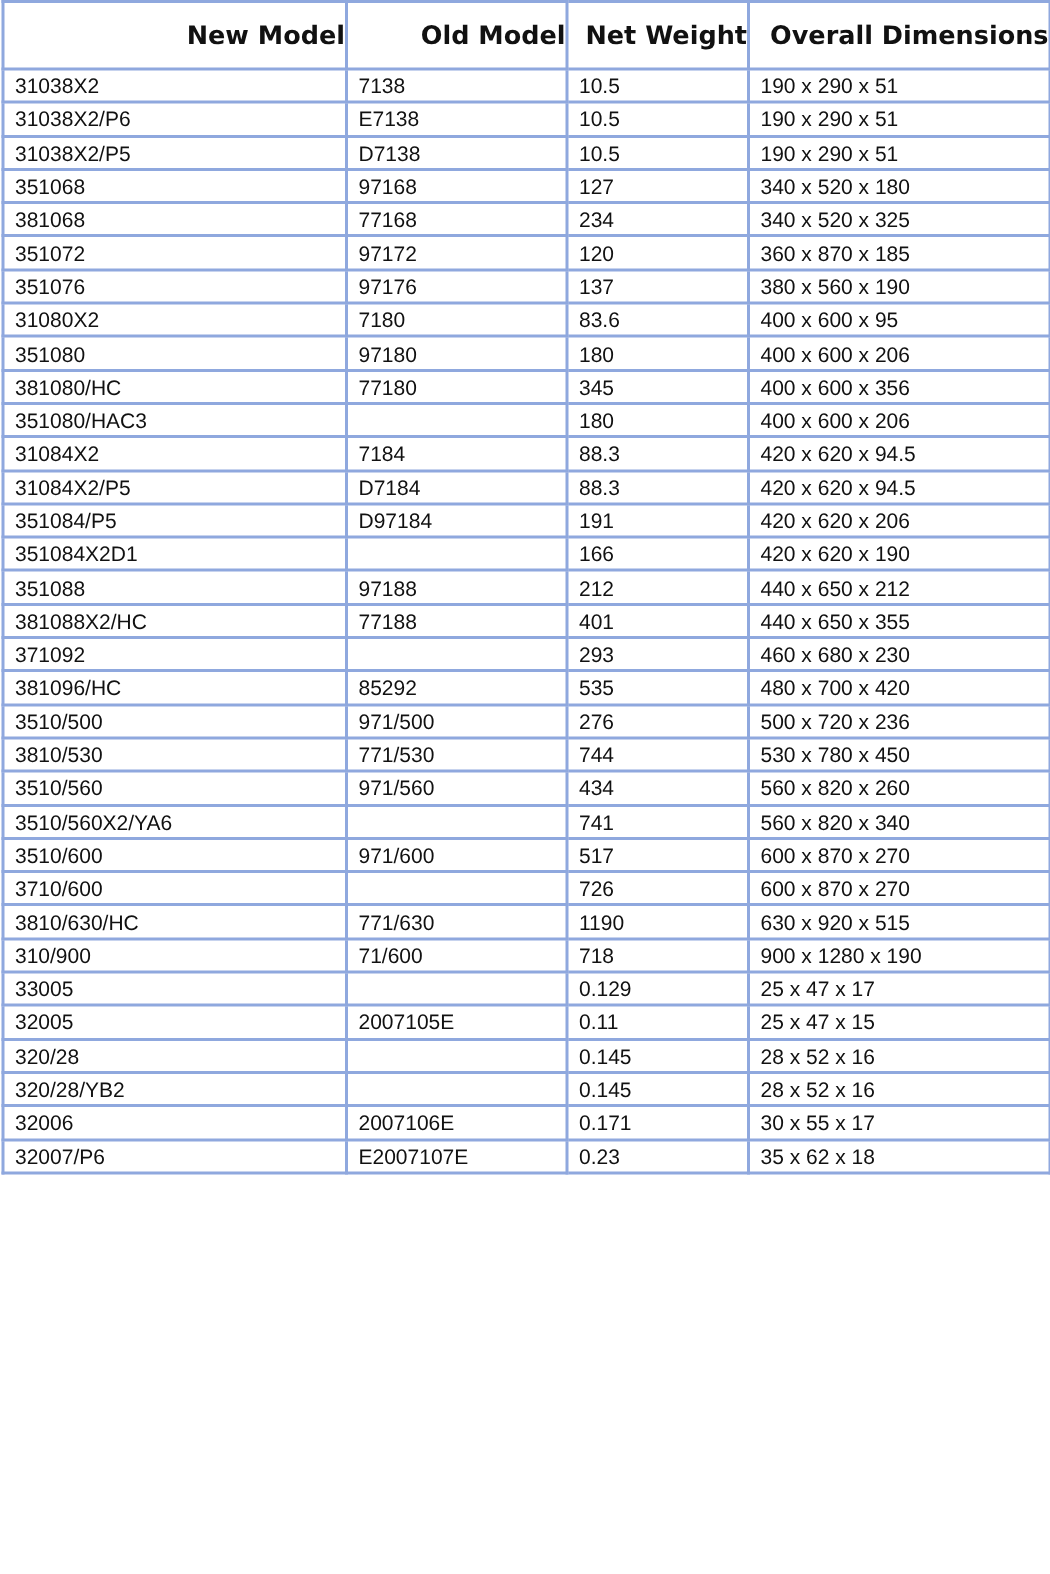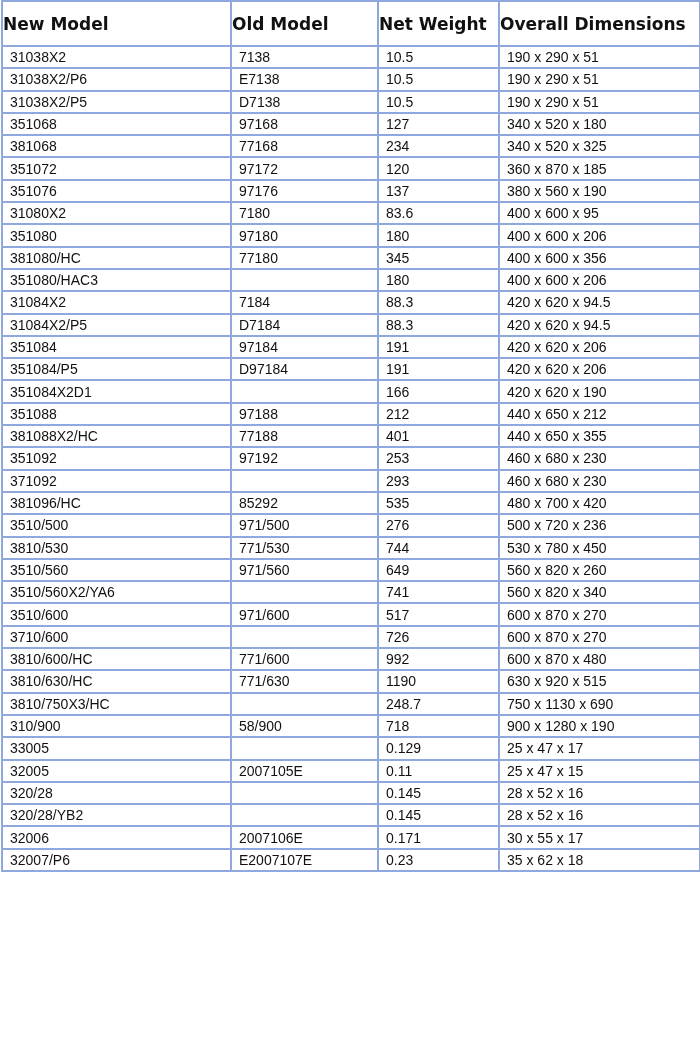--- a/index.html
+++ b/index.html
@@ -21,21 +21,21 @@
       padding: 0 0 0 7px;
       text-align: left;
       white-space: nowrap;
       overflow: hidden;
     }
     th {
       height: 43px;
       font-family: "DejaVu Sans", sans-serif;
       font-weight: bold;
       font-size: 17px;
-      text-align: left;
+      text-align: right;
       padding: 0;
     }
     td {
       height: 20.3px;
       font-size: 14px;
       line-height: 20px;
     }
   </style>
 </head>
 <body>
@@ -128,26 +128,20 @@
         <td>88.3</td>
         <td>420 x 620 x 94.5</td>
       </tr>
       <tr>
         <td>31084X2/P5</td>
         <td>D7184</td>
         <td>88.3</td>
         <td>420 x 620 x 94.5</td>
       </tr>
       <tr>
-        <td>351084</td>
-        <td>97184</td>
-        <td>191</td>
-        <td>420 x 620 x 206</td>
-      </tr>
-      <tr>
         <td>351084/P5</td>
         <td>D97184</td>
         <td>191</td>
         <td>420 x 620 x 206</td>
       </tr>
       <tr>
         <td>351084X2D1</td>
         <td></td>
         <td>166</td>
         <td>420 x 620 x 190</td>
@@ -158,26 +152,20 @@
         <td>212</td>
         <td>440 x 650 x 212</td>
       </tr>
       <tr>
         <td>381088X2/HC</td>
         <td>77188</td>
         <td>401</td>
         <td>440 x 650 x 355</td>
       </tr>
       <tr>
-        <td>351092</td>
-        <td>97192</td>
-        <td>253</td>
-        <td>460 x 680 x 230</td>
-      </tr>
-      <tr>
         <td>371092</td>
         <td></td>
         <td>293</td>
         <td>460 x 680 x 230</td>
       </tr>
       <tr>
         <td>381096/HC</td>
         <td>85292</td>
         <td>535</td>
         <td>480 x 700 x 420</td>
@@ -190,21 +178,21 @@
       </tr>
       <tr>
         <td>3810/530</td>
         <td>771/530</td>
         <td>744</td>
         <td>530 x 780 x 450</td>
       </tr>
       <tr>
         <td>3510/560</td>
         <td>971/560</td>
-        <td>649</td>
+        <td>434</td>
         <td>560 x 820 x 260</td>
       </tr>
       <tr>
         <td>3510/560X2/YA6</td>
         <td></td>
         <td>741</td>
         <td>560 x 820 x 340</td>
       </tr>
       <tr>
         <td>3510/600</td>
@@ -212,40 +200,28 @@
         <td>517</td>
         <td>600 x 870 x 270</td>
       </tr>
       <tr>
         <td>3710/600</td>
         <td></td>
         <td>726</td>
         <td>600 x 870 x 270</td>
       </tr>
       <tr>
-        <td>3810/600/HC</td>
-        <td>771/600</td>
-        <td>992</td>
-        <td>600 x 870 x 480</td>
-      </tr>
-      <tr>
         <td>3810/630/HC</td>
         <td>771/630</td>
         <td>1190</td>
         <td>630 x 920 x 515</td>
       </tr>
       <tr>
-        <td>3810/750X3/HC</td>
-        <td></td>
-        <td>248.7</td>
-        <td>750 x 1130 x 690</td>
-      </tr>
-      <tr>
         <td>310/900</td>
-        <td>58/900</td>
+        <td>71/600</td>
         <td>718</td>
         <td>900 x 1280 x 190</td>
       </tr>
       <tr>
         <td>33005</td>
         <td></td>
         <td>0.129</td>
         <td>25 x 47 x 17</td>
       </tr>
       <tr>

